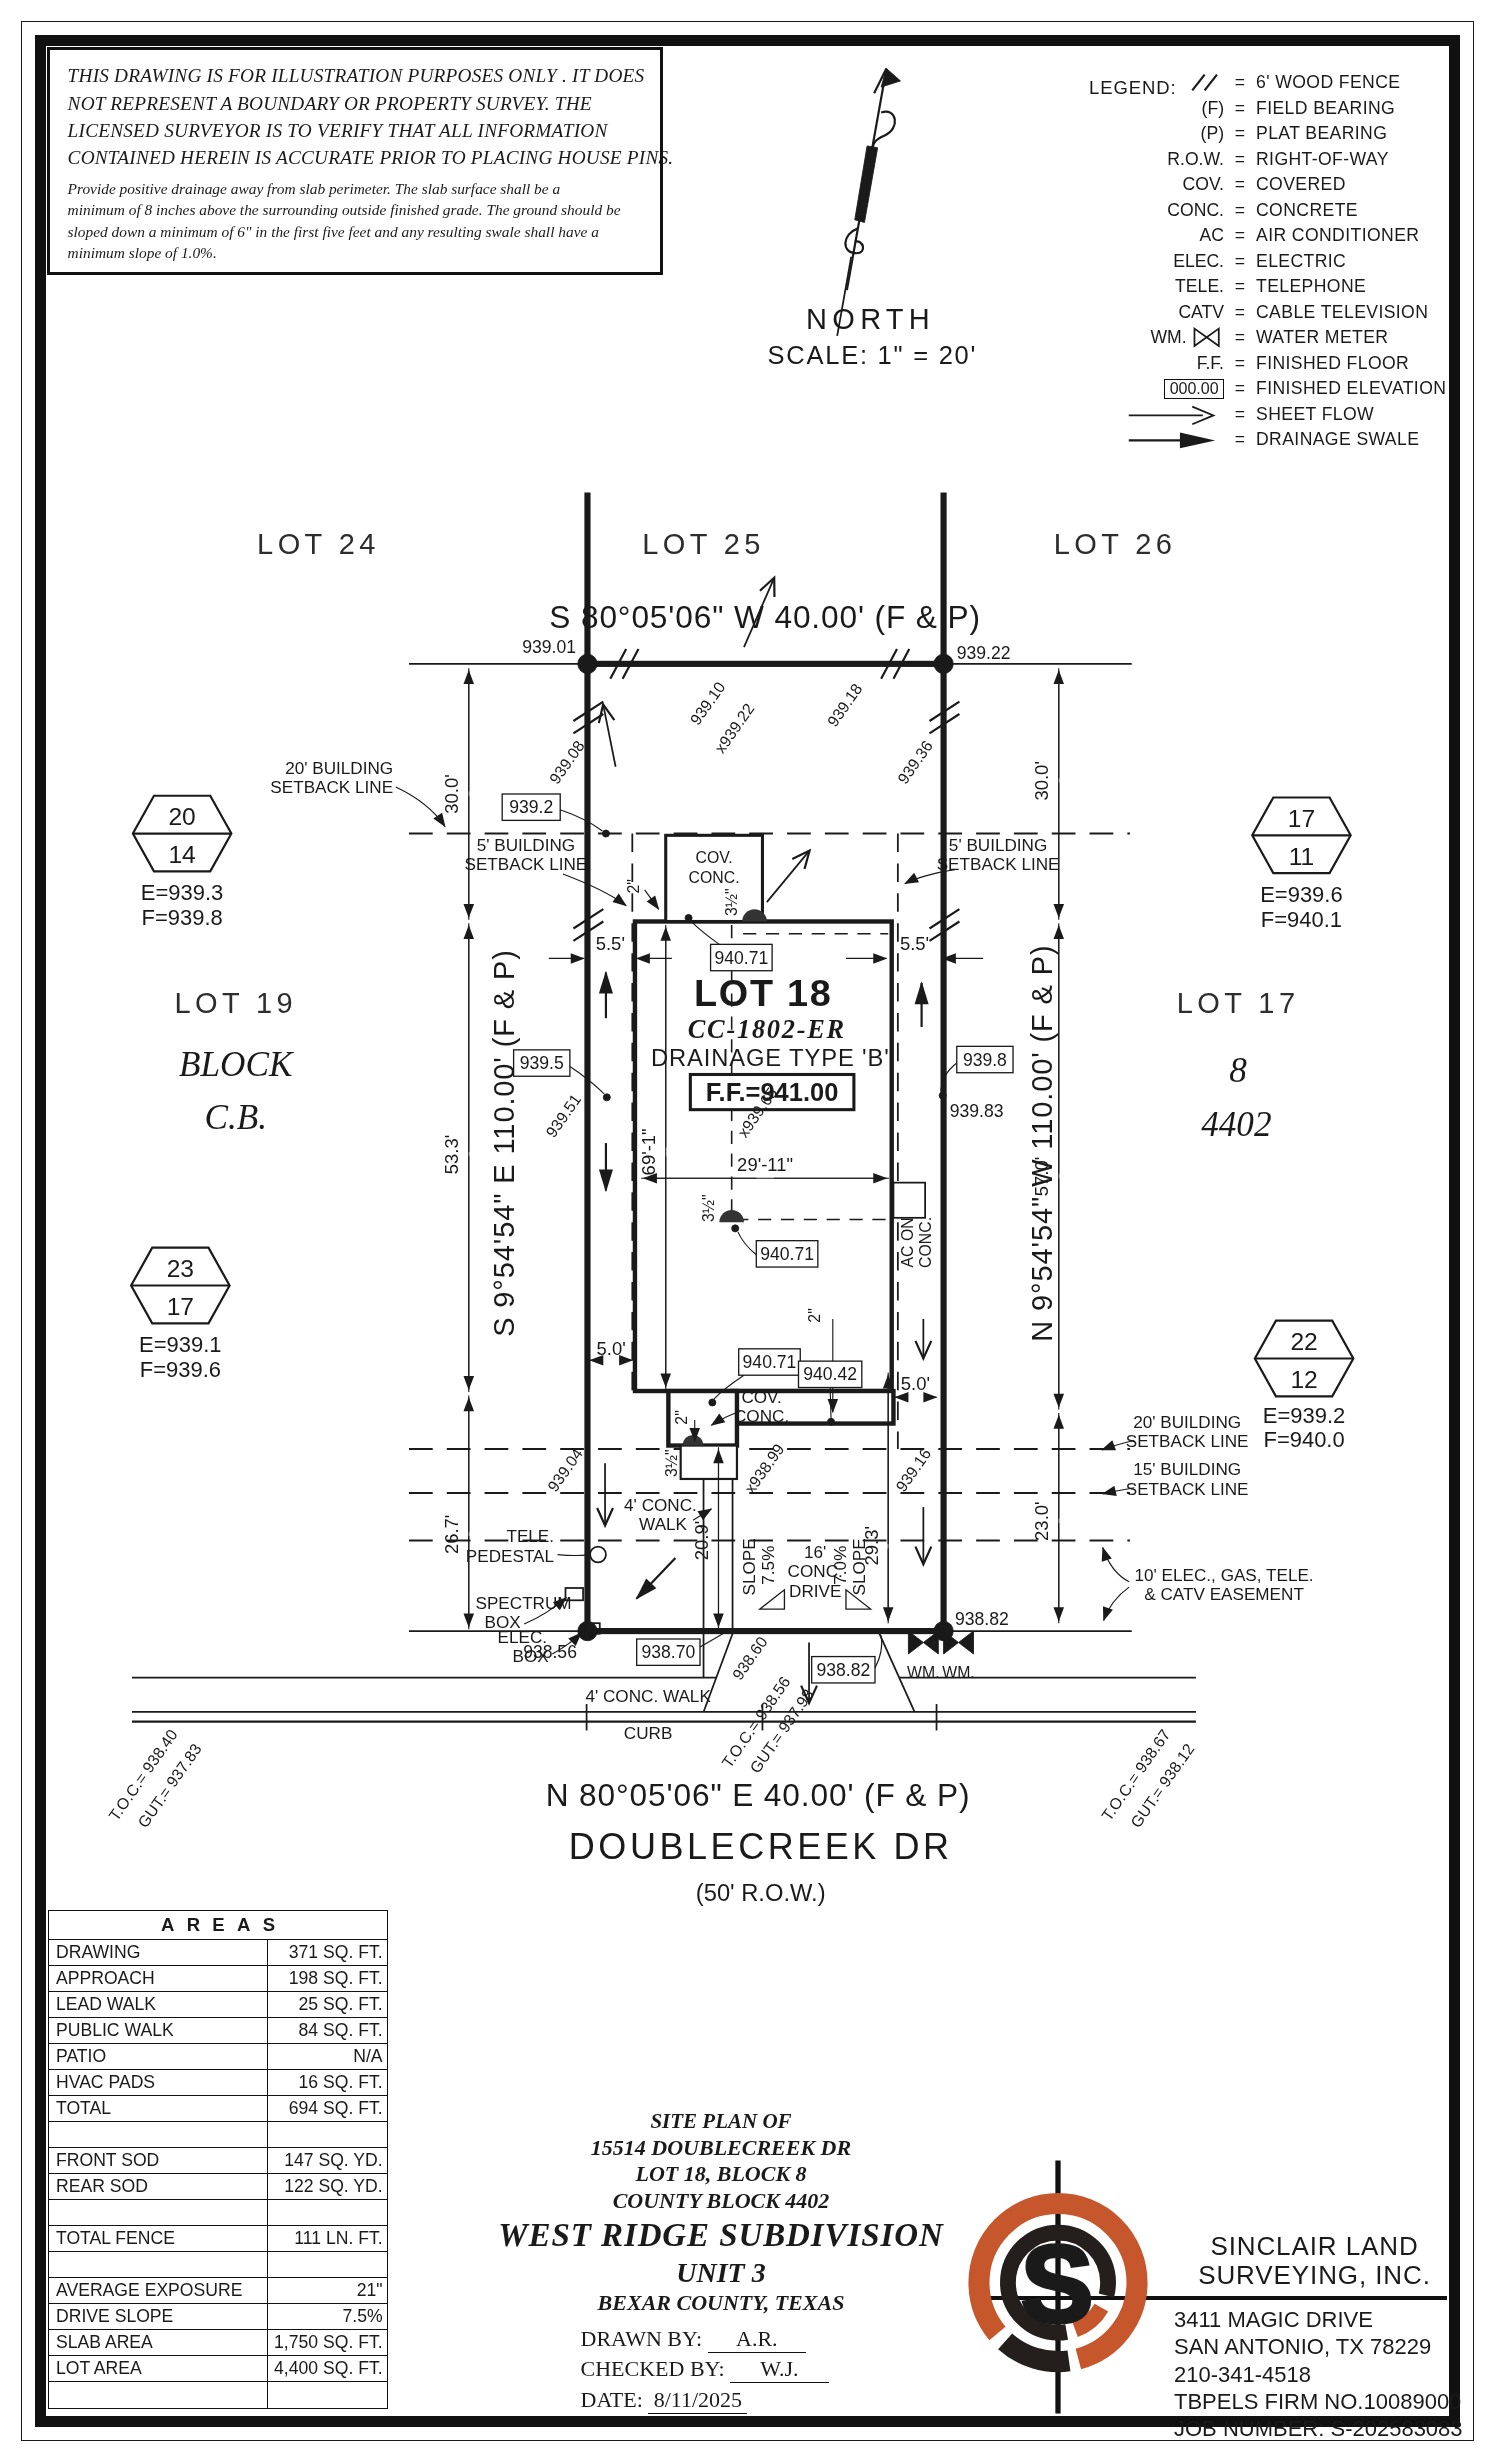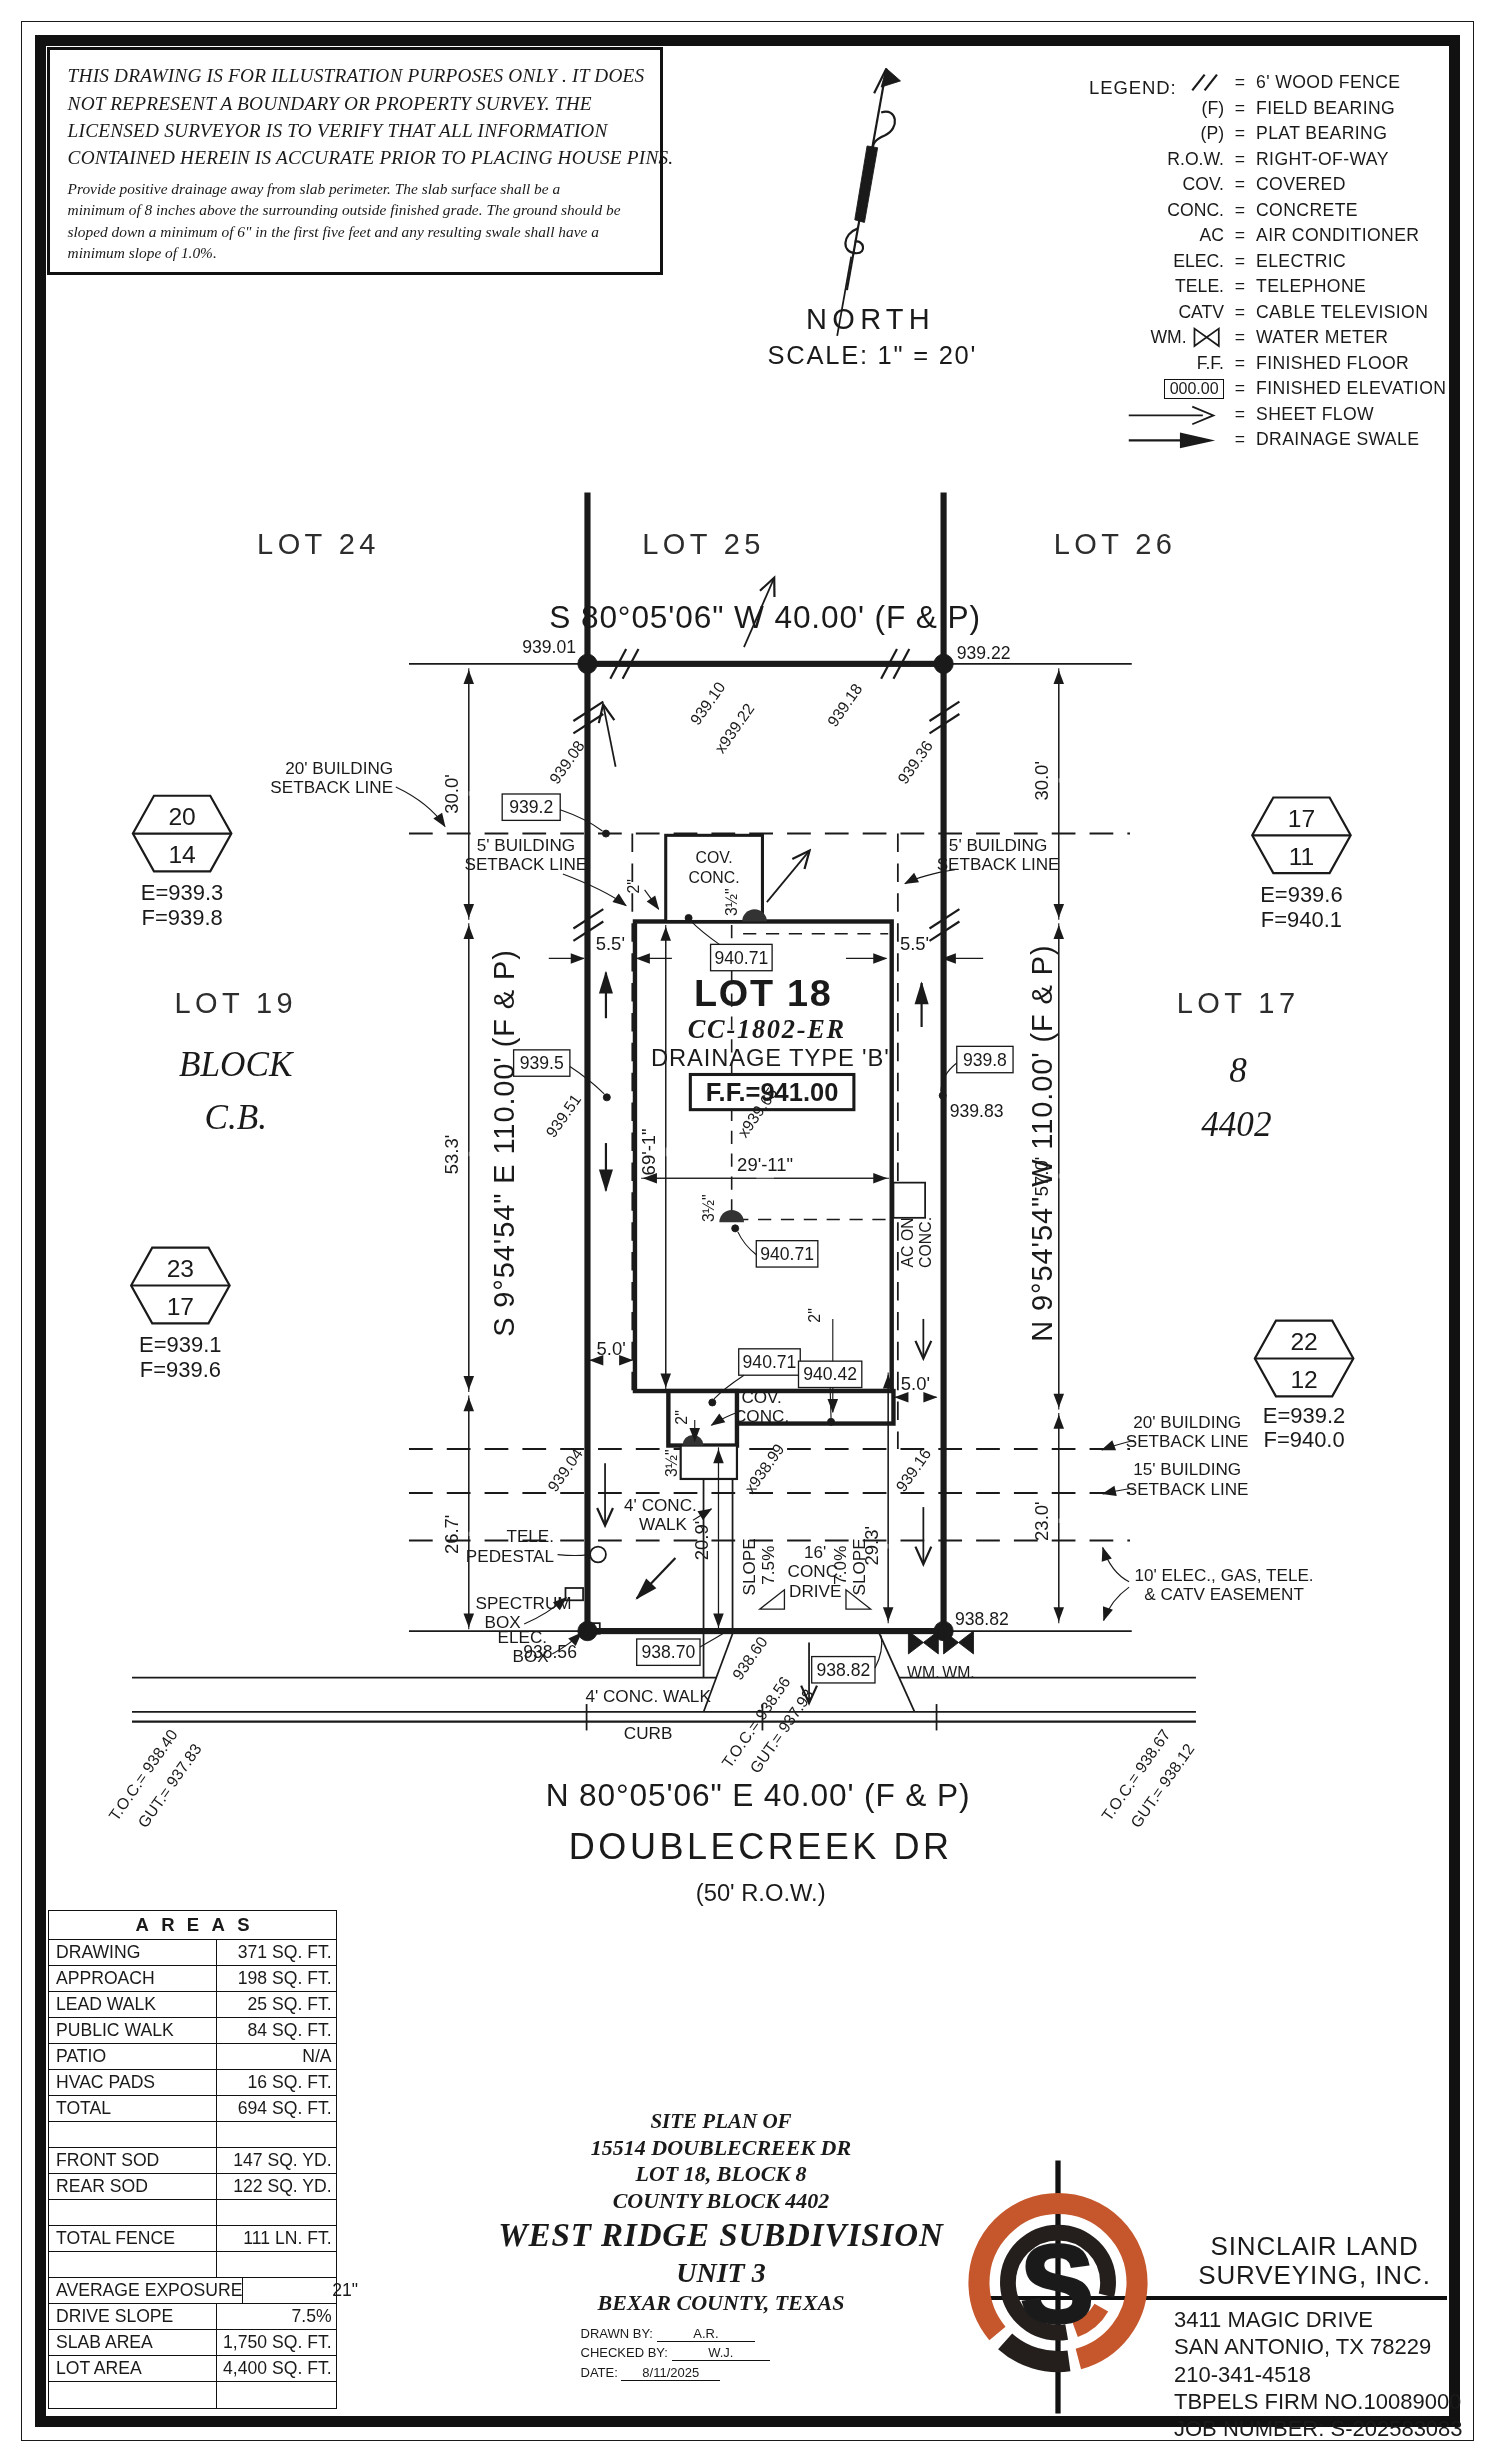--- a/index.html
+++ b/index.html
@@ -19,37 +19,37 @@
   
   .legend{position:absolute;left:1089px;top:70px;width:378px}
   .legend-title{position:absolute;left:0;top:7px;font-size:18.5px;letter-spacing:0.9px}
   .lrow{display:flex;align-items:center;height:25.5px}
   .lsym{width:135px;display:flex;justify-content:flex-end;align-items:center;font-size:17.6px;gap:4.4px}
   .leq{width:32px;text-align:center;font-size:17.6px}
   .llab{font-size:17.6px;letter-spacing:0.4px;white-space:nowrap}
   .lbox{border:1.8px solid #111;padding:0 4.4px;font-size:16px}
 
   
-  .areas{position:absolute;left:48px;top:1910px;width:289px;border:1.8px solid #111;background:#fff;box-sizing:border-box}
+  .areas{position:absolute;left:48px;top:1910px;width:340px;border:1.8px solid #111;background:#fff;box-sizing:border-box}
   .areas-h{height:28px;border-bottom:1.8px solid #111;display:flex;align-items:center;justify-content:center;
            font-size:18.5px;font-weight:bold;letter-spacing:12.3px;text-indent:12.3px}
   .arow{display:grid;grid-template-columns:1fr 119px;height:26px;border-bottom:1.8px solid #111;box-sizing:border-box}
   .arow:last-child{border-bottom:none}
   .al{padding-left:7px;font-size:17.6px;display:flex;align-items:center;border-right:1.8px solid #111;white-space:nowrap}
   .av{padding-right:4.4px;font-size:17.6px;display:flex;align-items:center;justify-content:flex-end;white-space:nowrap}
 
   
   .titleblock{position:absolute;left:457px;top:2109px;width:528px;text-align:center;
               font-family:"Liberation Serif",serif;font-weight:bold;font-style:italic}
   .tb1{font-size:21px;line-height:1.22}
   .tb-sm{font-size:22px;line-height:1.22}
   .tb-big{font-size:33px;line-height:1.25;letter-spacing:0.9px}
   .tb-med{font-size:28px;line-height:1.2}
-  .tb-meta{font-family:Liberation Sans, sans-serif;font-style:normal;font-weight:normal;
-           font-size:13px;width:281px;margin:8.8px auto 0;text-align:left}
+  .tb-meta{font-family:Liberation Serif, serif;font-style:normal;font-weight:normal;
+           font-size:22px;width:281px;margin:8.8px auto 0;text-align:left}
   .tb-meta .mrow{margin-top:3.5px;white-space:nowrap}
   .u{display:inline-block;min-width:88px;border-bottom:1.8px solid #111;text-align:center;padding:0 5.3px}
 
   
   .surv{position:absolute;left:950px;top:2155px;width:506px;height:264px}
   .surv-line{position:absolute;left:31px;right:8.8px;top:141px;height:4.4px;background:#111}
   .surv-names{position:absolute;left:224px;top:77px;width:281px;text-align:center;font-size:26px;line-height:1.12;letter-spacing:0.9px;white-space:nowrap}
   .surv-addr{position:absolute;left:224px;top:151px;width:281px;font-size:22px;line-height:1.24;white-space:nowrap}
   .logo-svg{position:absolute;left:7px;top:0}
 

